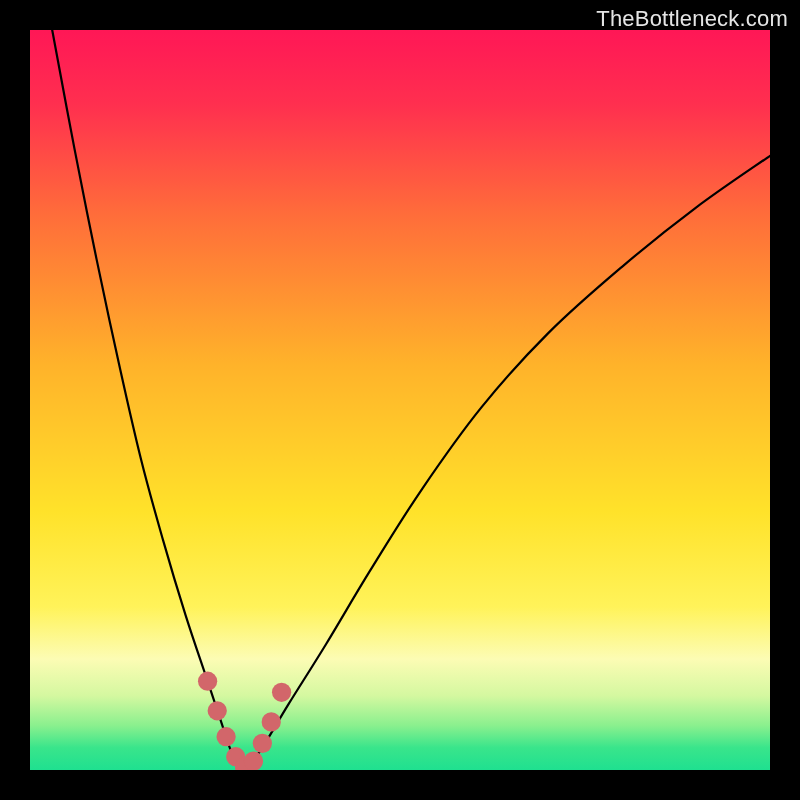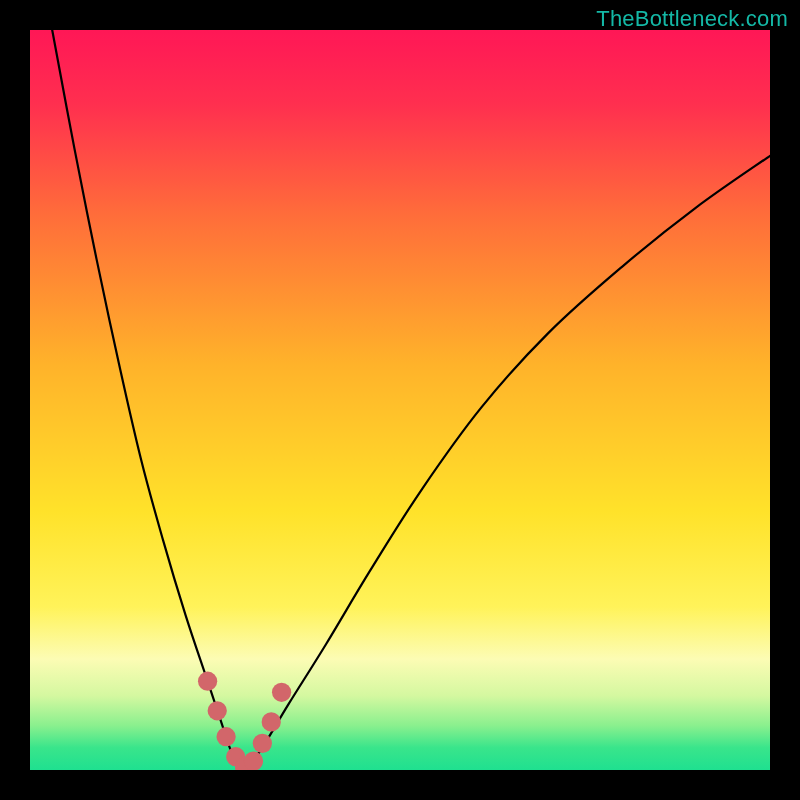--- a/index.html
+++ b/index.html
@@ -27,21 +27,21 @@
   .grad{
     position:absolute;
     left:0;top:0;width:100%;height:100%;
   }
   .watermark{
     position:absolute;
     top:6px;
     right:12px;
     font-size:22px;
     font-weight:500;
-    color:#14b8a6;
+    color:#e5e5e5;
     letter-spacing:0.2px;
     user-select:none;
   }
   svg{
     position:absolute;
     left:0;top:0;
   }
   .curve{
     fill:none;
     stroke:#000;

